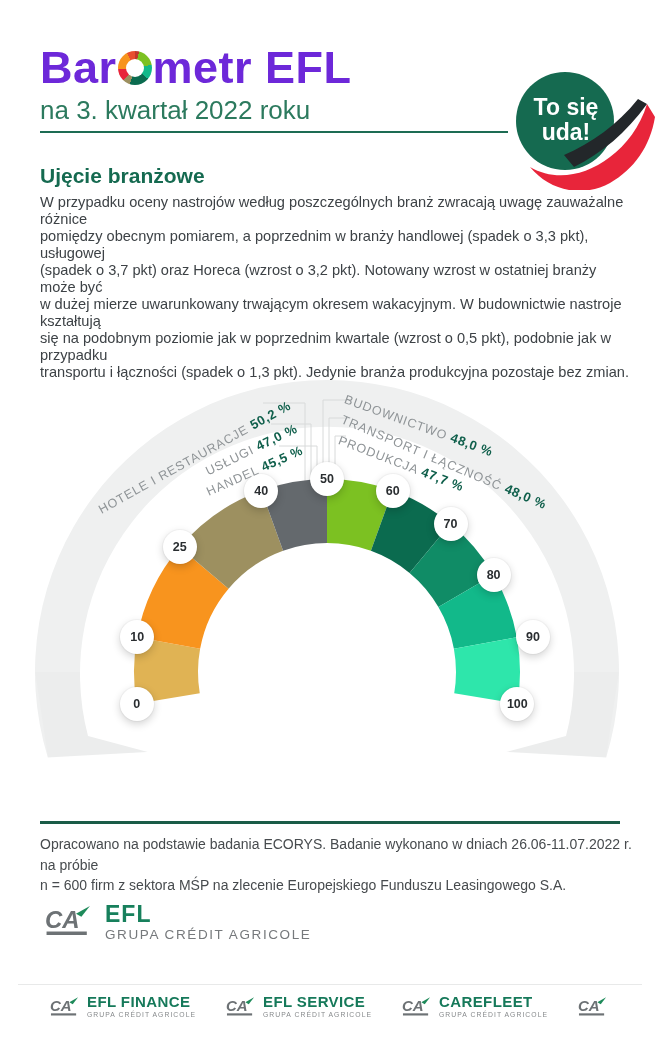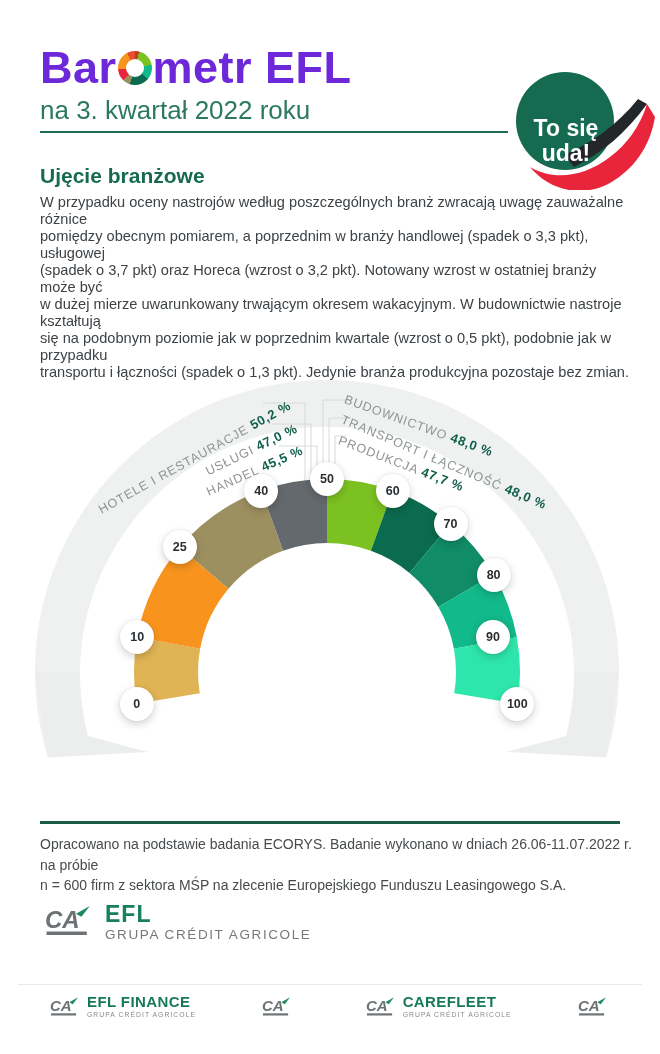--- a/index.html
+++ b/index.html
@@ -10,21 +10,21 @@
   .title{position:absolute;left:40px;top:42px;font-size:45px;font-weight:700;color:#6d28d9;letter-spacing:.5px;}
   .o-ring{display:inline-block;width:34px;height:34px;border-radius:50%;vertical-align:-2px;position:relative;margin:0 1px;
     background:conic-gradient(from 0deg,#c0392b 0 4%,#7cc122 4% 22%,#12b98a 22% 36%,#0b6b4f 36% 55%,#9d9060 55% 62%,#e8253a 62% 74%,#f7941e 74% 92%,#e84f2e 92% 100%);}
   .o-ring::after{content:"";position:absolute;inset:8px;border-radius:50%;background:#fff;}
   .subtitle{position:absolute;left:40px;top:95px;font-size:26px;color:#2c7a5e;}
   .rule-top{position:absolute;left:40px;top:131px;width:468px;height:2px;background:#1d6c53;}
 
   
   .badge{position:absolute;left:502px;top:55px;width:158px;height:135px;}
   .badge-text{position:absolute;left:520px;top:95px;width:92px;text-align:center;color:#fff;
-    font-size:23px;line-height:25px;font-weight:700;margin-top:21px;}
+    font-size:23px;line-height:25px;font-weight:700;}
 
   
   .heading{position:absolute;left:40px;top:164px;font-size:21px;font-weight:700;color:#156a50;}
   .para{position:absolute;left:40px;top:194px;width:592px;font-size:14.6px;line-height:17px;color:#3d4246;white-space:pre-line;}
 
   
   .gauge{position:absolute;left:0;top:370px;width:660px;height:530px;}
   .gauge svg{position:absolute;left:0;top:0;}
   .tick{position:absolute;width:34px;height:34px;border-radius:50%;background:#fff;
     box-shadow:0 0 0 1px rgba(0,0,0,.03),0 3px 8px rgba(0,0,0,.18);
@@ -109,21 +109,21 @@
     </svg>
 
   <div class="tick" style="left: 119.647px; top: 316.854px;">0</div>
       <div class="tick" style="left: 120.171px; top: 250.16px;">10</div>
       <div class="tick" style="left: 162.696px; top: 160.298px;">25</div>
       <div class="tick" style="left: 244.307px; top: 103.524px;">40</div>
       <div class="tick" style="left: 310px; top: 92px;">50</div>
       <div class="tick" style="left: 375.693px; top: 103.524px;">60</div>
       <div class="tick" style="left: 433.541px; top: 136.721px;">70</div>
       <div class="tick" style="left: 476.635px; top: 187.626px;">80</div>
-      <div class="tick" style="left: 476px; top: 250.16px;">90</div>
+      <div class="tick" style="left: 516px; top: 250.16px;">90</div>
       <div class="tick" style="left: 500.353px; top: 316.854px;">100</div>
       <div class="sector-label left" style="right: 370px; top: 27px; transform: rotate(-29deg);"><span>HOTELE I RESTAURACJE </span><span class="val">50,2 %</span></div>
       <div class="sector-label left" style="right: 364px; top: 50px; transform: rotate(-26deg);"><span>USŁUGI </span><span class="val">47,0 %</span></div>
       <div class="sector-label left" style="right: 358px; top: 72px; transform: rotate(-24deg);"><span>HANDEL </span><span class="val">45,5 %</span></div>
       <div class="sector-label right" style="left: 345px; top: 21px; transform: rotate(20deg);"><span>BUDOWNICTWO </span><span class="val">48,0 %</span></div>
       <div class="sector-label right" style="left: 342px; top: 41px; transform: rotate(23deg);"><span>TRANSPORT I ŁĄCZNOŚĆ </span><span class="val">48,0 %</span></div>
       <div class="sector-label right" style="left: 339px; top: 62px; transform: rotate(21deg);"><span>PRODUKCJA </span><span class="val">47,7 %</span></div>
     </div>
 
   <div class="rule-bottom"></div>
@@ -154,20 +154,24 @@
           <div class="nm">EFL FINANCE</div>
           <div class="grp">GRUPA CRÉDIT AGRICOLE</div>
         </div>
       </div>
       <div class="partner">
         <svg class="ca" viewBox="0 0 62 44">
   <text x="0" y="28" font-family="Liberation Sans, sans-serif" font-style="italic" font-weight="700" font-size="31" fill="#6d7275">CA</text>
   <path d="M 40,10 L 58,0 L 47,14 Z" fill="#1e8a5a"></path>
   <rect x="2" y="33" width="52" height="4.5" fill="#6d7275"></rect>
         </svg>
+        <div>
+          <div class="nm">EFL SERVICE</div>
+          <div class="grp">GRUPA CRÉDIT AGRICOLE</div>
+        </div>
       </div>
       <div class="partner">
         <svg class="ca" viewBox="0 0 62 44">
   <text x="0" y="28" font-family="Liberation Sans, sans-serif" font-style="italic" font-weight="700" font-size="31" fill="#6d7275">CA</text>
   <path d="M 40,10 L 58,0 L 47,14 Z" fill="#1e8a5a"></path>
   <rect x="2" y="33" width="52" height="4.5" fill="#6d7275"></rect>
         </svg>
         <div>
           <div class="nm">CAREFLEET</div>
           <div class="grp">GRUPA CRÉDIT AGRICOLE</div>

